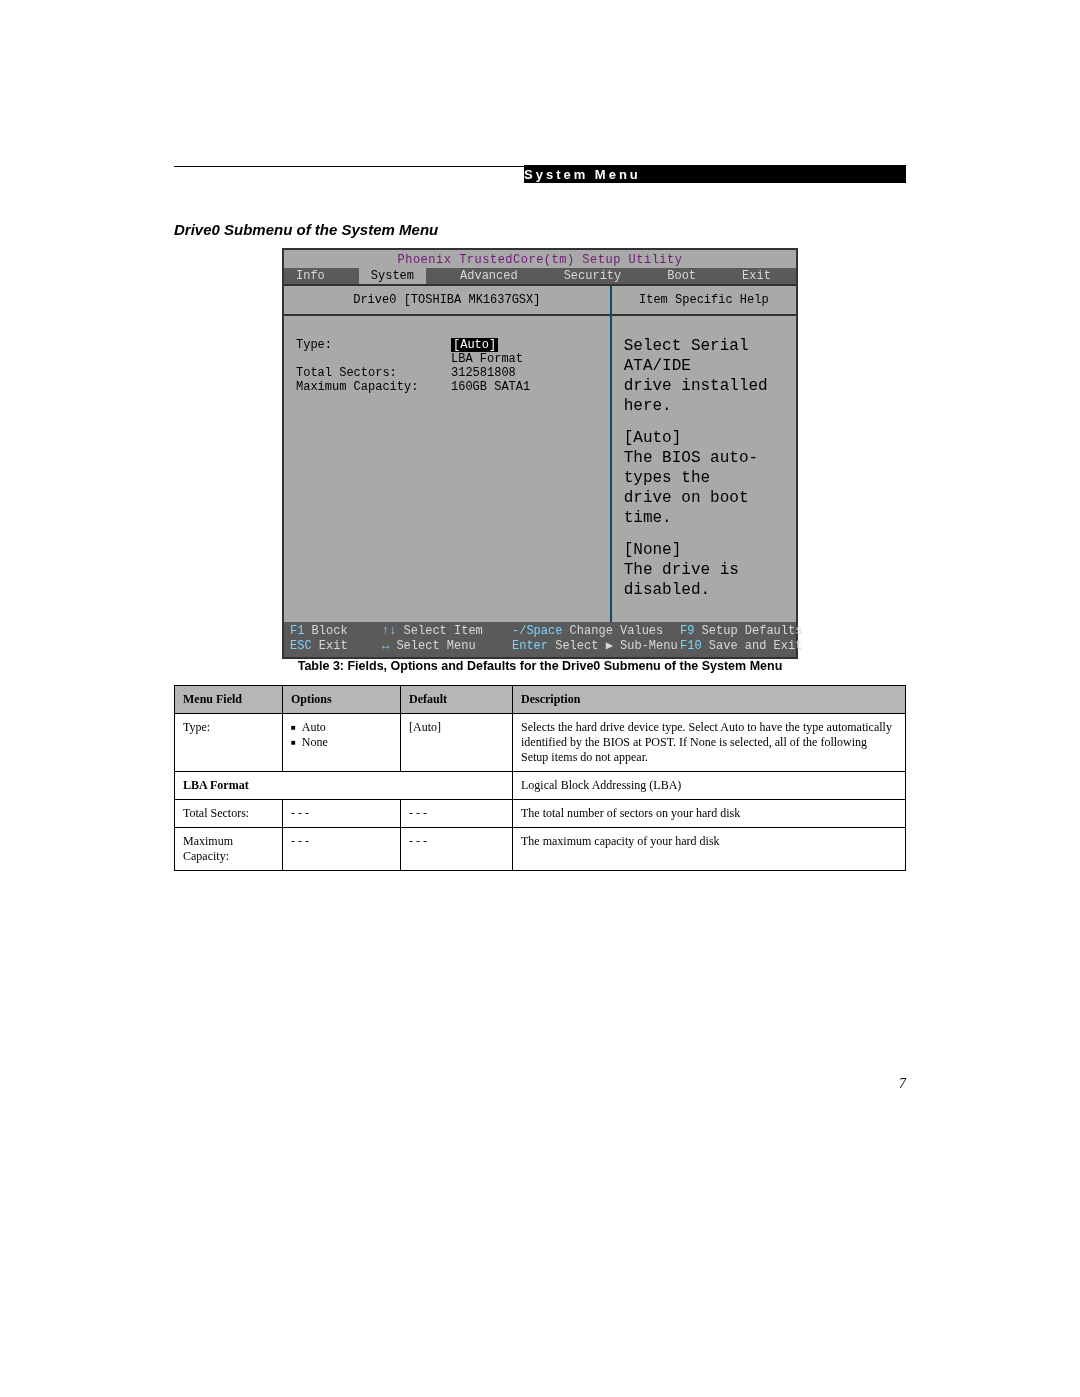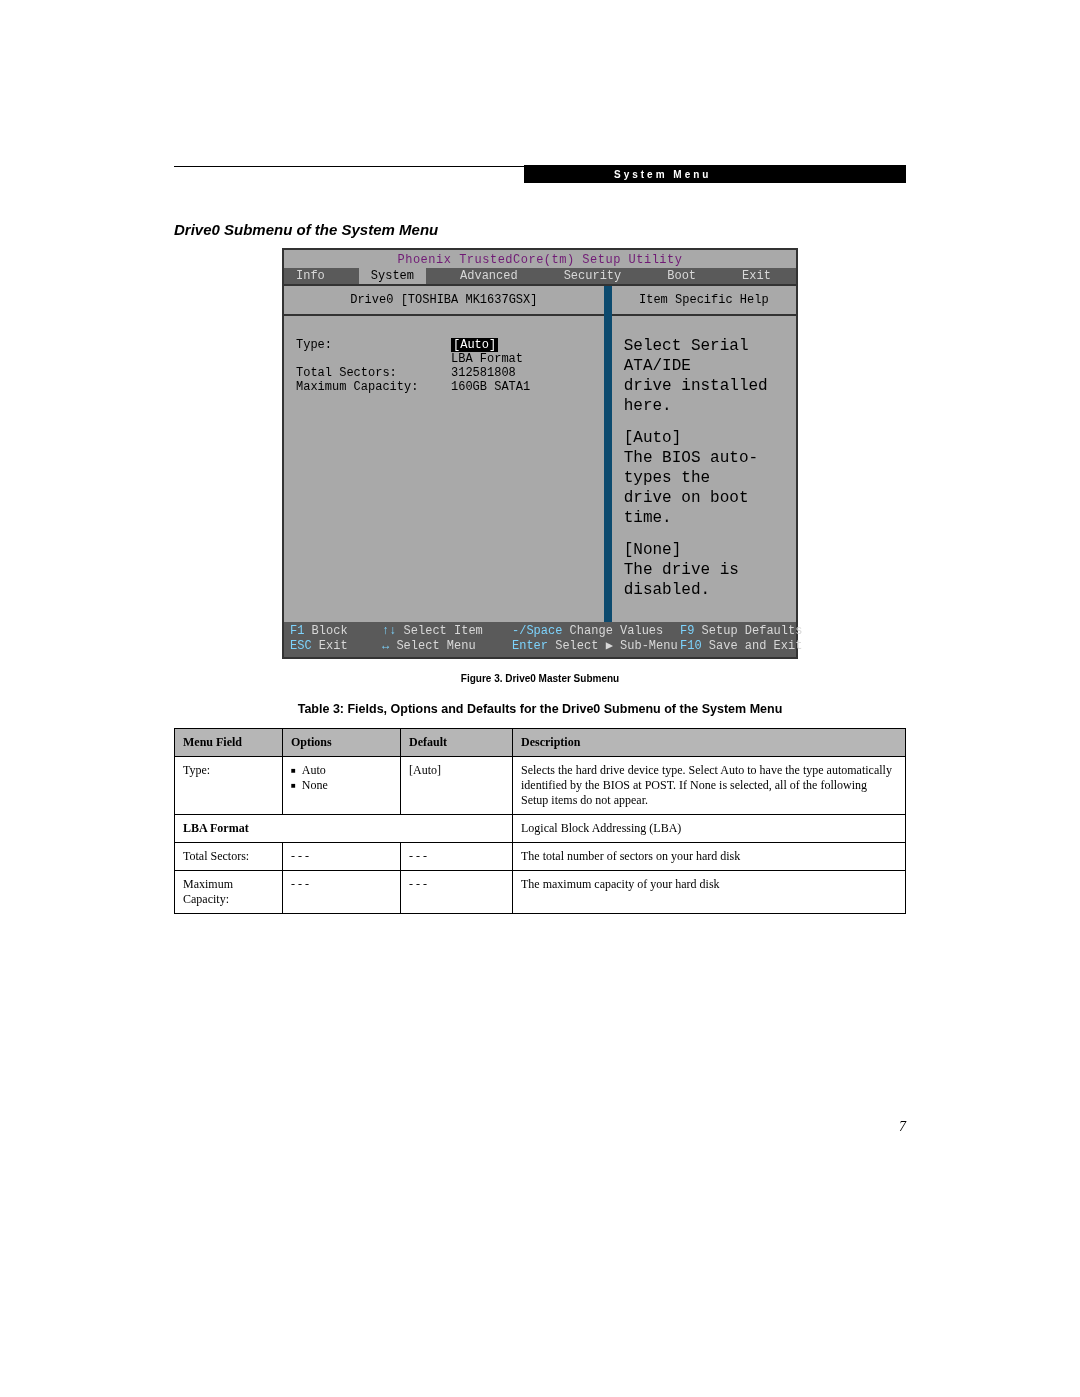--- a/index.html
+++ b/index.html
@@ -23,26 +23,25 @@
     }
     .header-bar {
       position: absolute;
       left: 350px;
       top: -1px;
       width: 382px;
       height: 18px;
       background: #000;
       color: #fff;
       font-family: Arial, Helvetica, sans-serif;
-      font-size: 10px;
+      font-size: 13px;
       font-weight: 700;
       letter-spacing: 3px;
       display: flex;
       align-items: center;
-      padding-left: 90px;
     }
     .content {
       padding-top: 54px;
     }
     h1.section-title {
       font-family: Arial, Helvetica, sans-serif;
       font-size: 15px;
       font-weight: 700;
       letter-spacing: 0;
       margin-bottom: 10px;
@@ -81,21 +80,21 @@
     .bios-menubar .sel {
       background: #a9a9a9;
       color: #000;
     }
     .bios-inner {
       display: flex;
       border-top: 2px solid #333;
     }
     .bios-left {
       flex: 0 0 64%;
-      border-right: 8px solid #0c4a6e;
+      border-right: 2px solid #0c4a6e;
     }
     .bios-right {
       flex: 1;
     }
     .bios-subhead {
       border-bottom: 2px solid #333;
       text-align: center;
       padding: 7px 4px;
       font-size: 12px;
     }
@@ -249,21 +248,20 @@
         </div>
         <div class="frow">
           <span class="c1"><span class="fkey">ESC</span><span> Exit</span></span>
           <span class="c2"><span class="fkey">↔</span><span> Select Menu</span></span>
           <span class="c3"><span class="fkey">Enter</span><span> Select ▶ Sub-Menu</span></span>
           <span class="c4"><span class="fkey">F10</span><span> Save and Exit</span></span>
         </div>
       </div>
     </div>
 
-    <div class="figure-caption">Figure 3.  Drive0 Master Submenu</div>
     <div class="table-caption">Table 3: Fields, Options and Defaults for the Drive0 Submenu of the System Menu</div>
 
     <table class="ref">
       <colgroup>
         <col class="c1">
           <col class="c2">
           <col class="c3">
           <col class="c4">
       </colgroup>
       <thead>

